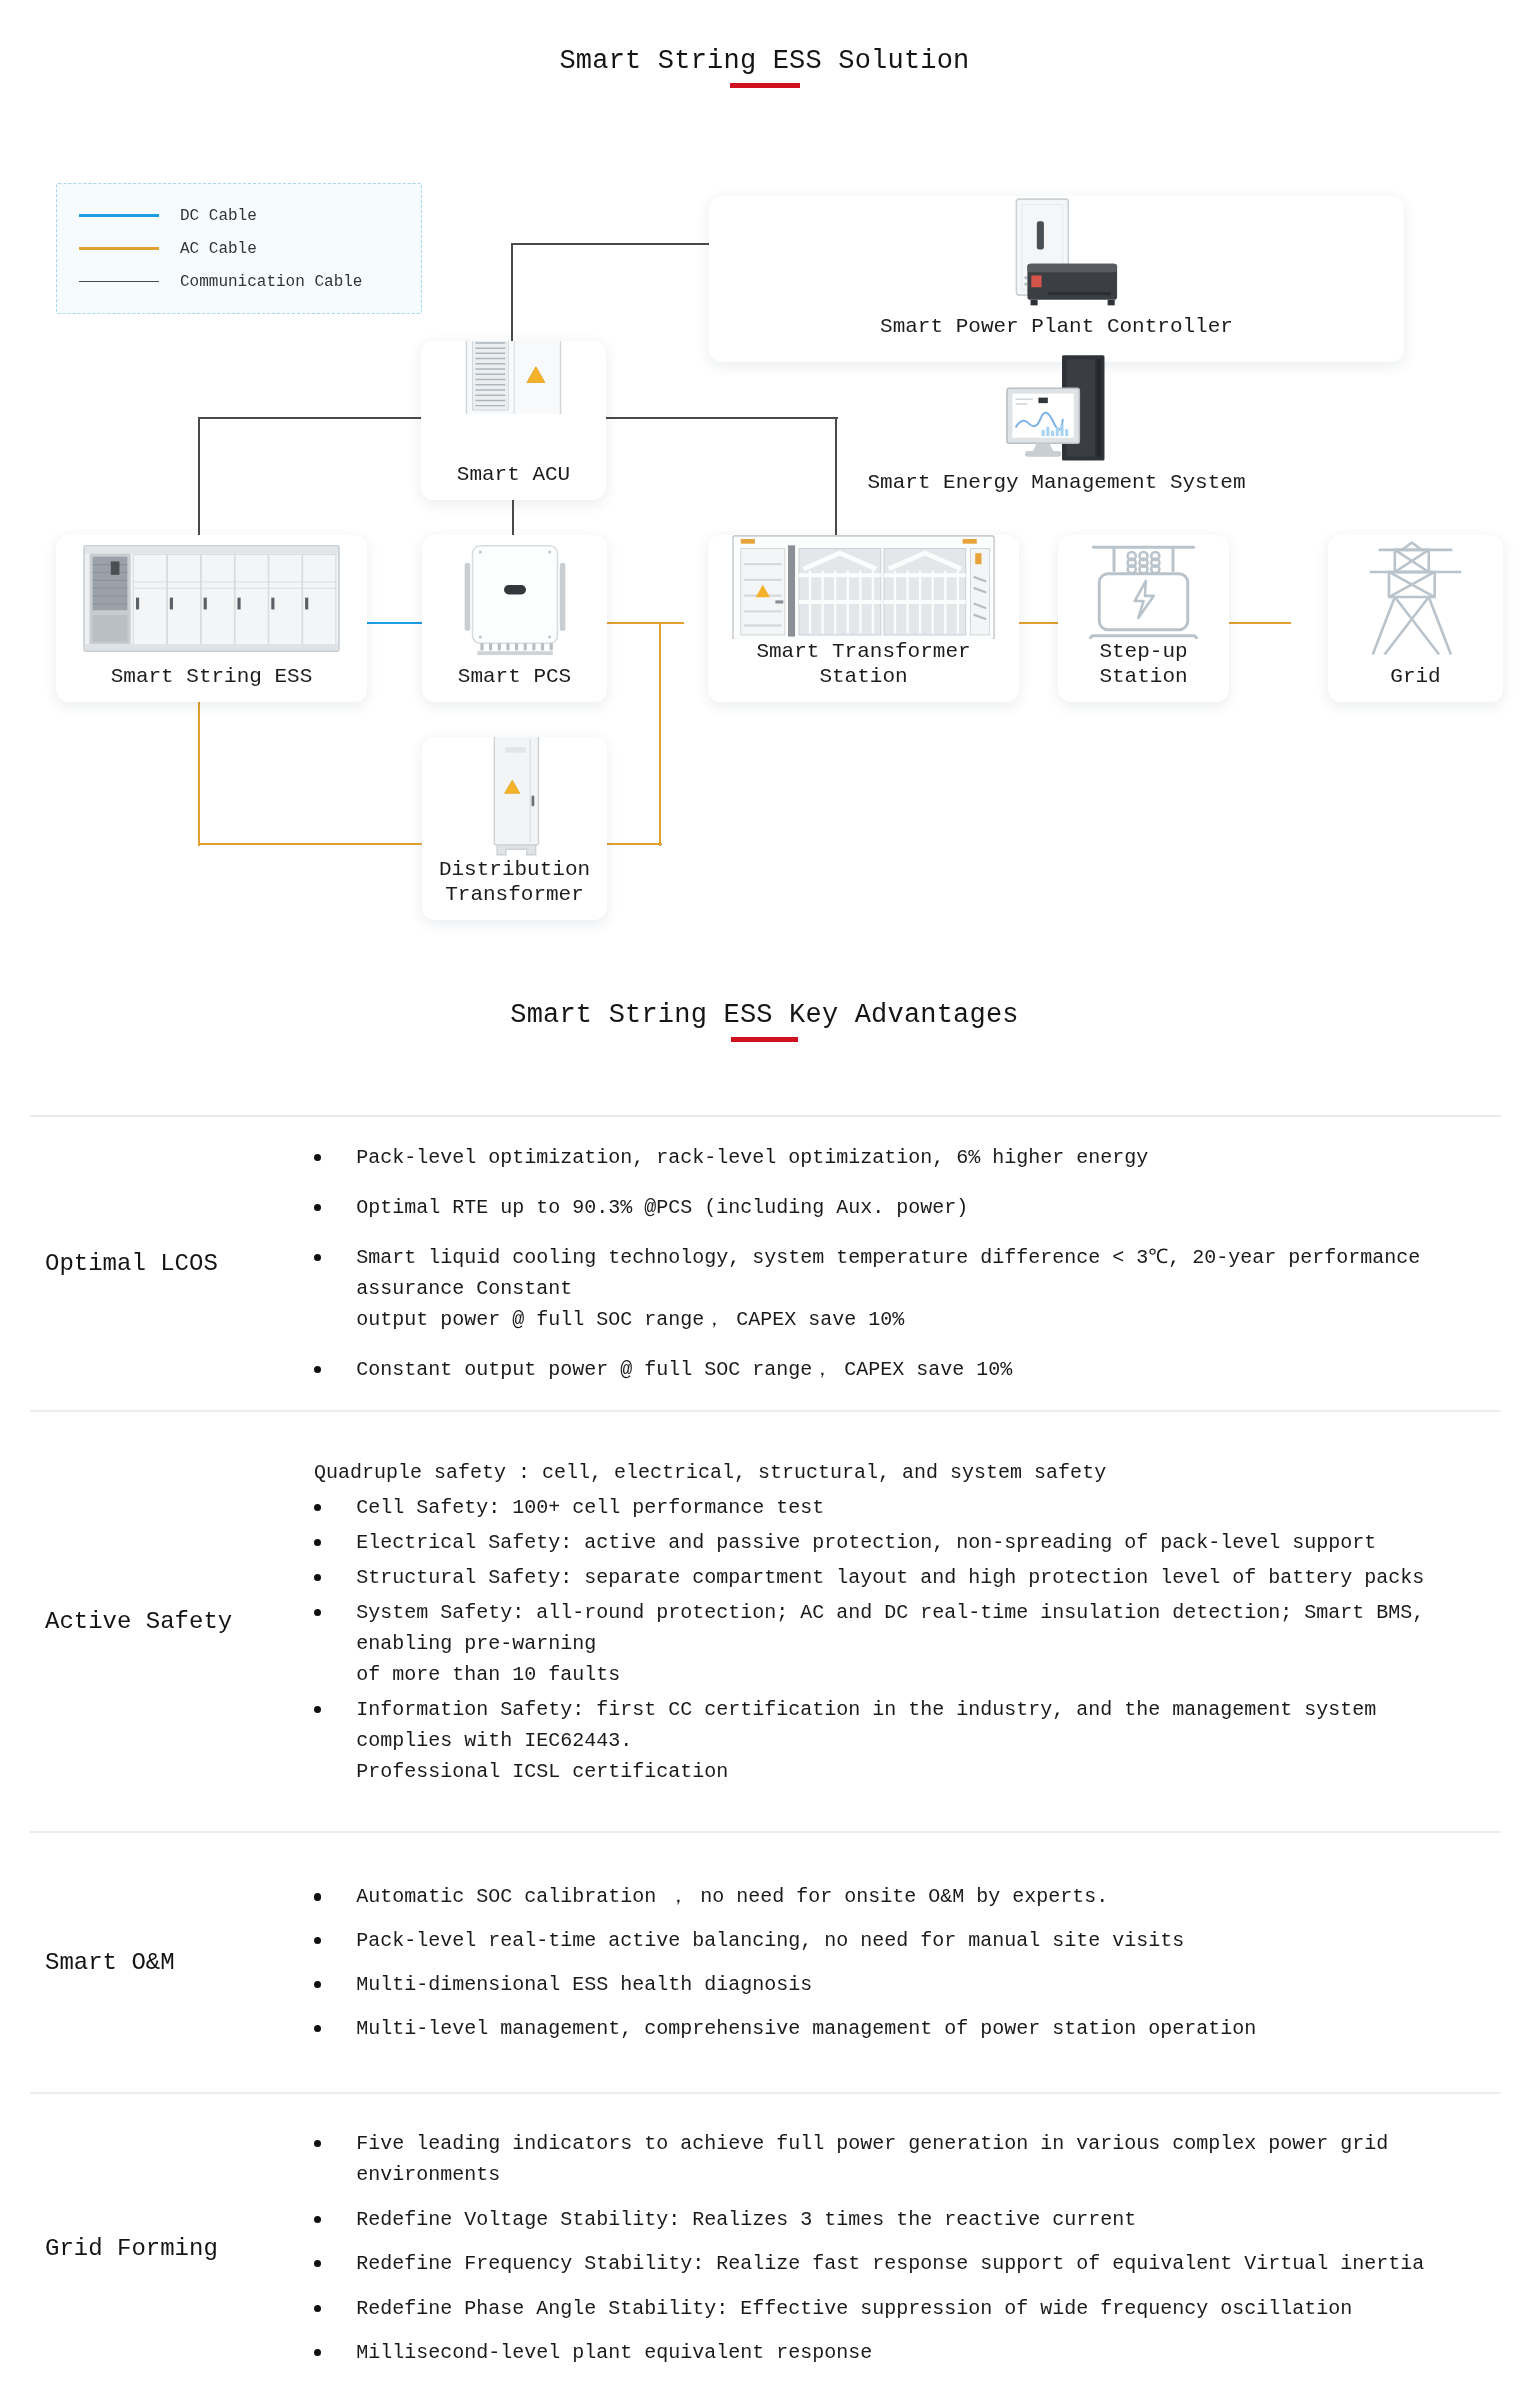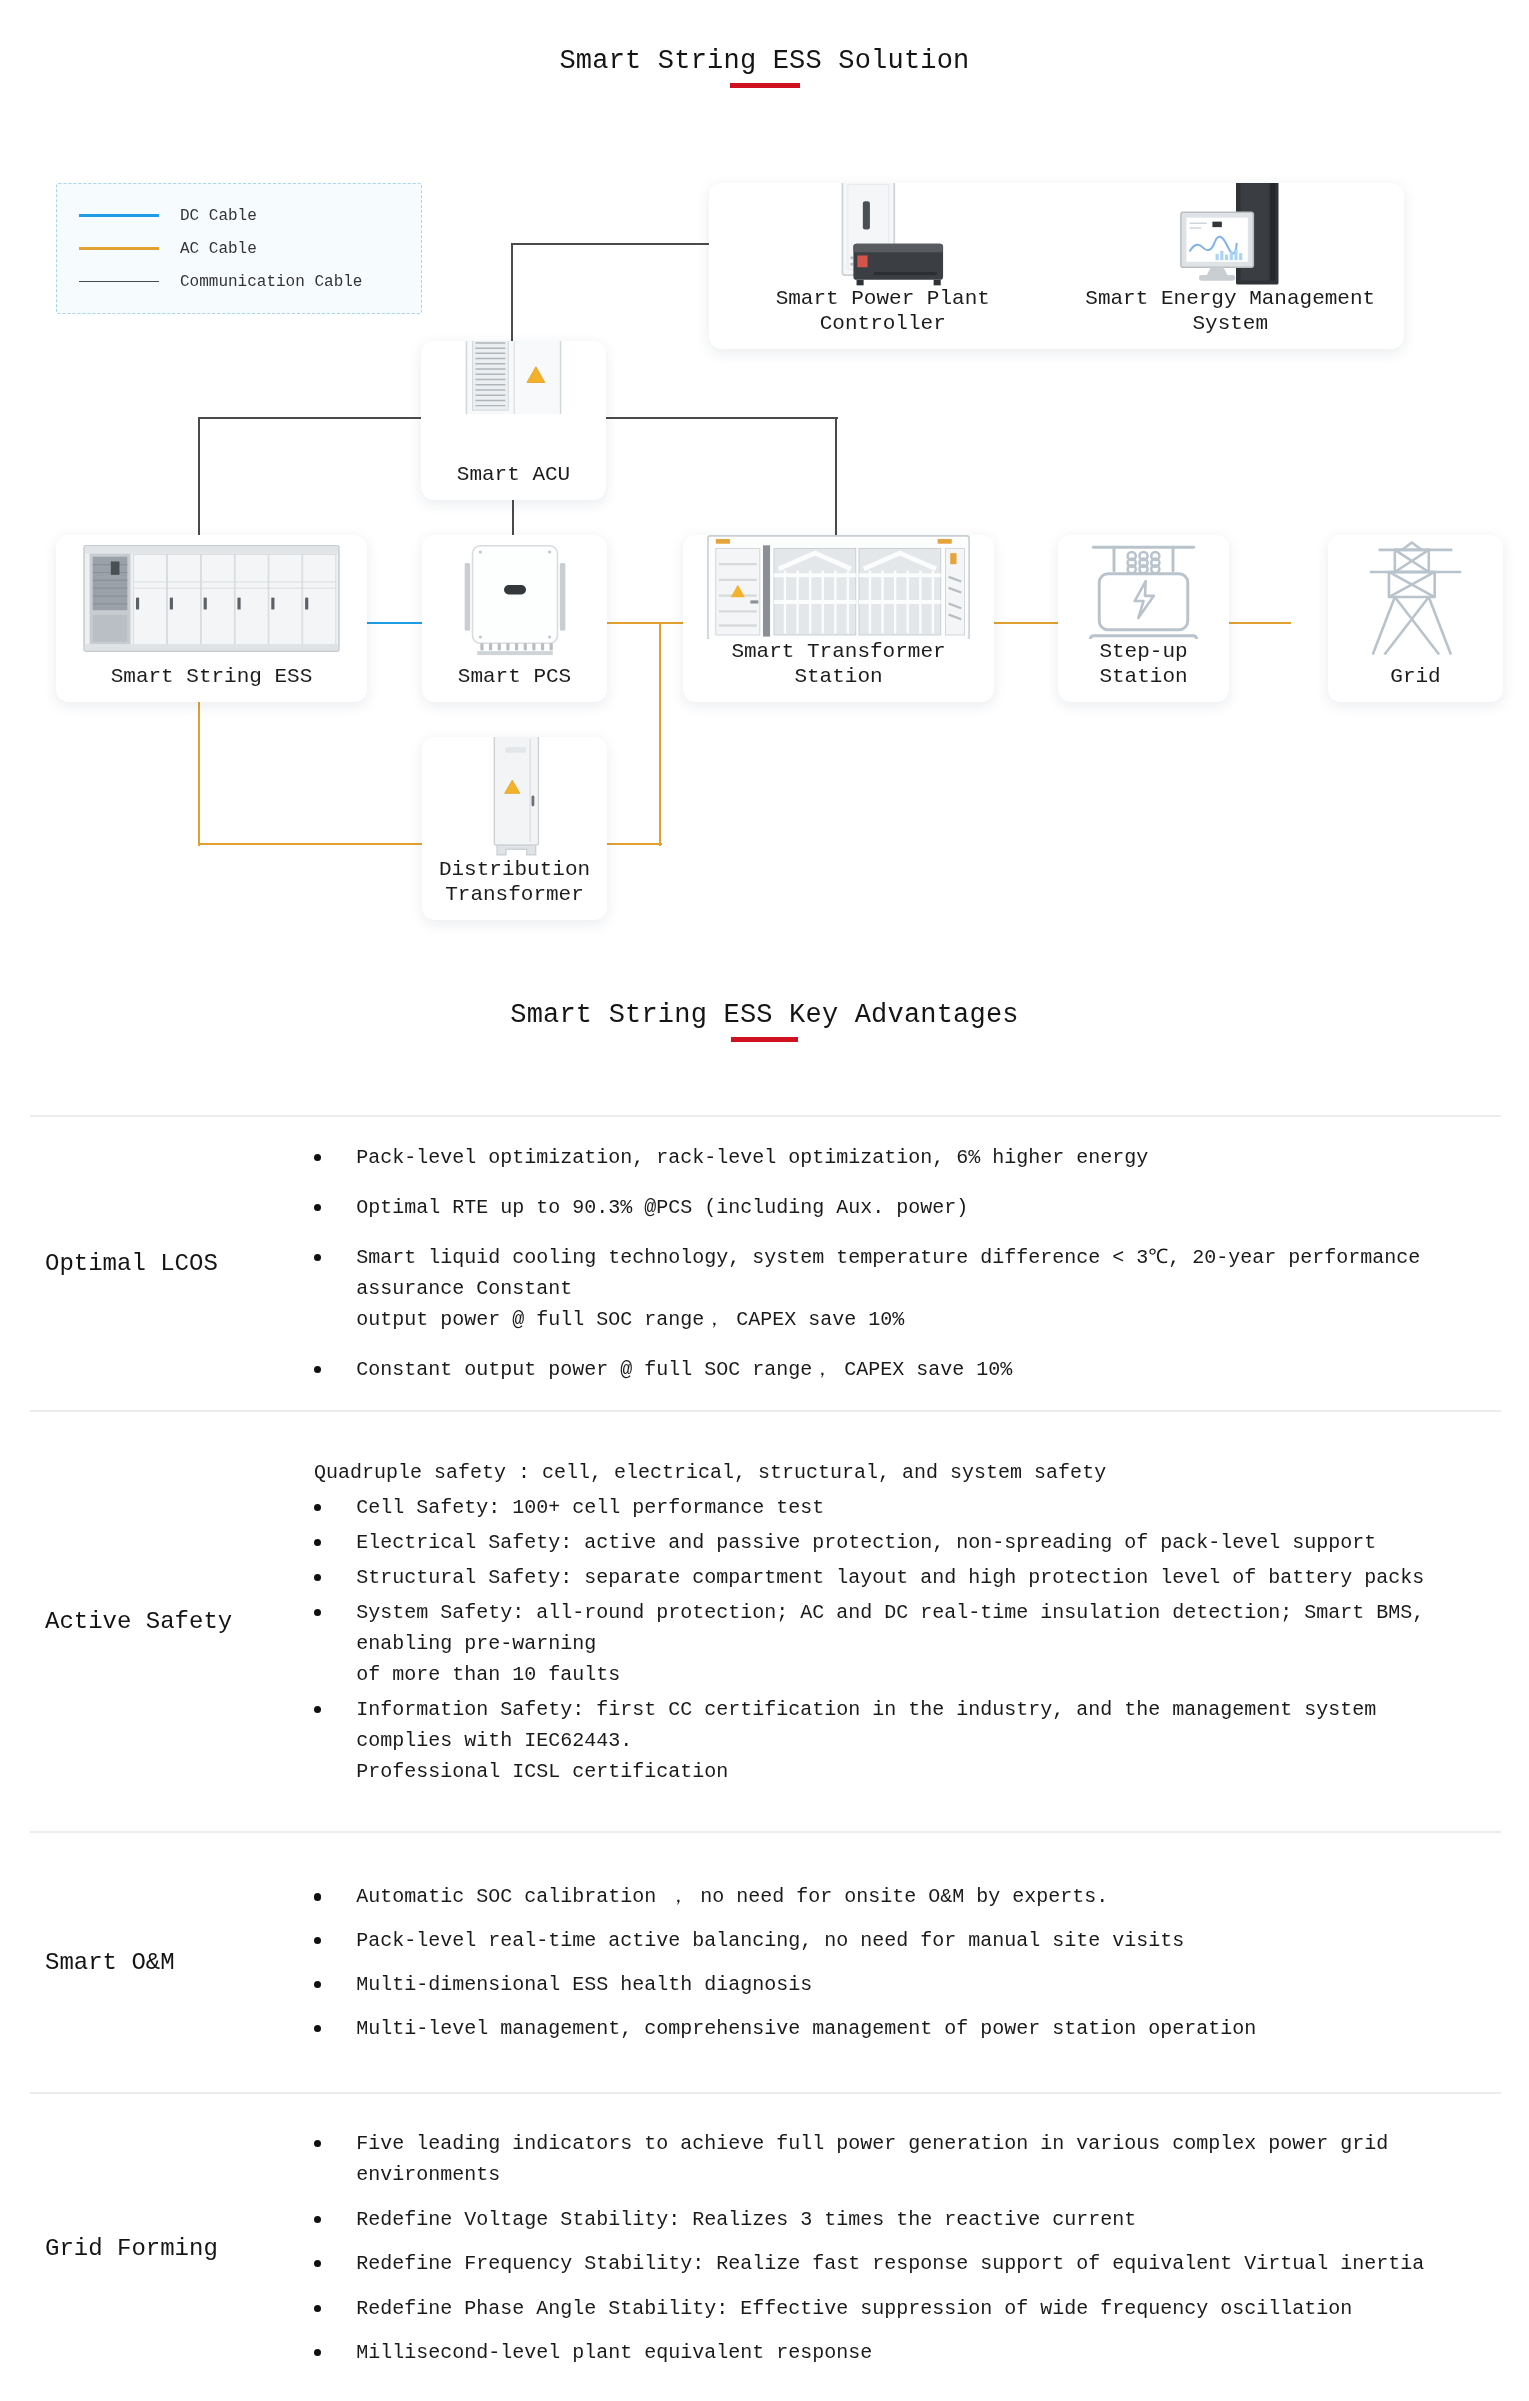--- a/index.html
+++ b/index.html
@@ -84,21 +84,21 @@
     <div class="row">
       <span class="swatch" style="background:#e1a02f;"></span>
       <span class="txt">AC Cable</span>
     </div>
     <div class="row">
       <span class="swatch" style="background:#4a4a4a;height:1.6px;"></span>
       <span class="txt">Communication Cable</span>
     </div>
   </div>
 
-  <div class="card duo" style="left:709px;top:183px;width:695px;height:166px;">
+  <div class="card duo" style="left:709px;top:196px;width:695px;height:166px;flex-direction:column;">
     <div class="half">
       <div class="img">
         <svg width="135" height="118" viewBox="0 0 170 150">
           <rect x="34" y="4" width="66" height="122" rx="3" fill="#f4f6f7" stroke="#ccd1d5" stroke-width="2"></rect>
           <rect x="41" y="11" width="52" height="108" fill="none" stroke="#e4e7ea"></rect>
           <rect x="60" y="32" width="9" height="36" rx="3" fill="#4a4f54"></rect>
           <circle cx="46" cy="104" r="2" fill="#b7bdc2"></circle>
             <circle cx="46" cy="112" r="2" fill="#b7bdc2"></circle>
           <rect x="48" y="86" width="114" height="46" rx="4" fill="#3b3f44"></rect>
           <rect x="48" y="86" width="114" height="11" rx="4" fill="#585c61"></rect>
@@ -220,21 +220,21 @@
           <rect x="92" y="130" width="4" height="9"></rect>
             <rect x="103" y="130" width="4" height="9"></rect>
           <rect x="114" y="130" width="4" height="9"></rect>
         </g>
         <rect x="22" y="140" width="96" height="5" fill="#cfd4d8"></rect>
       </svg>
     </div>
     <div class="lbl">Smart PCS</div>
   </div>
 
-  <div class="card" style="left:683px;top:535px;width:311px;height:167px;">
+  <div class="card" style="left:708px;top:535px;width:311px;height:167px;">
     <div class="img">
       <svg width="271" height="118" viewBox="0 0 340 150">
         <rect x="4" y="10" width="332" height="132" rx="3" fill="#fcfdfd" stroke="#c9ced3" stroke-width="2"></rect>
         <rect x="14" y="14" width="18" height="6" fill="#e8a43c"></rect>
         <rect x="296" y="14" width="18" height="6" fill="#e8a43c"></rect>
         <rect x="14" y="26" width="56" height="110" fill="#f3f5f6" stroke="#c9ced3"></rect>
         <g stroke="#d6dadd" stroke-width="3">
             <path d="M18 46h48M18 66h48M18 86h48M18 106h48M18 124h48"></path>
           </g>
         <path d="M42 72 l9 16 h-18 z" fill="#f3b229"></path>

